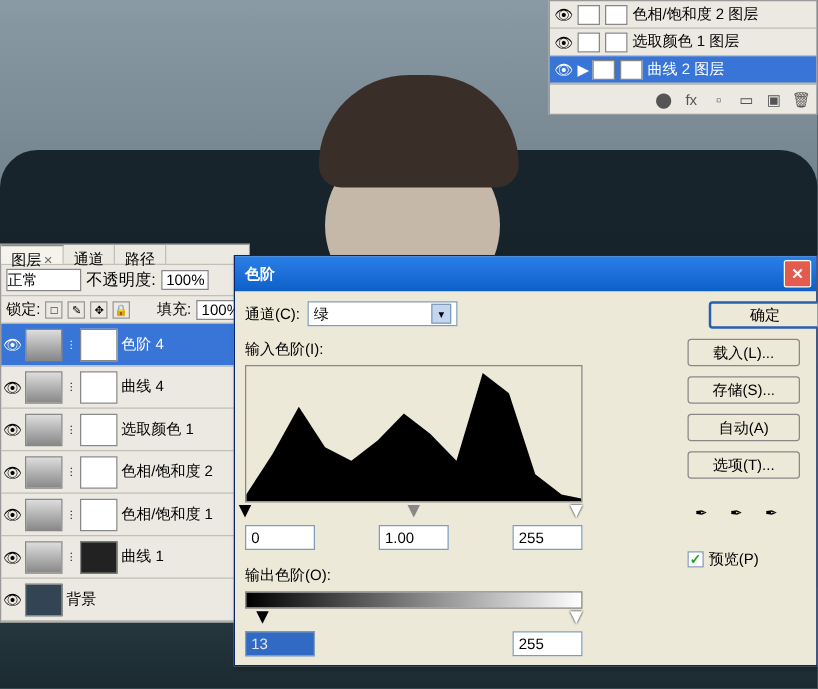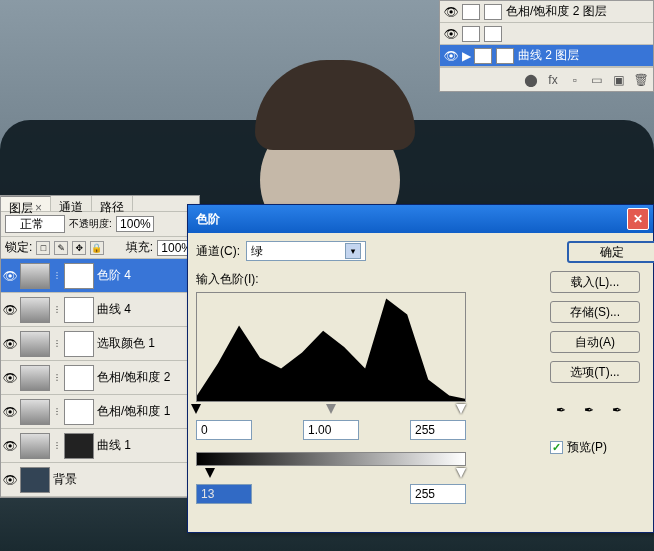--- a/index.html
+++ b/index.html
@@ -17,22 +17,22 @@
 .mini-mask { width: 18px; height: 16px; background: #fff; border: 1px solid #888; }
 .eye-sm { width: 14px; height: 14px; display: flex; align-items: center; justify-content: center; }
 .watermark { position: absolute; top: 2px; right: 20px; font-size: 10px; color: rgba(200,200,200,0.6); letter-spacing: 1px; }
 
 .layers-panel { position: absolute; top: 195px; left: 0; width: 200px; background: #ebe9e1; border: 1px solid #9a9a9a; z-index: 10; }
 .panel-tabs { display: flex; background: #ebe9e1; border-bottom: 1px solid #c0c0b8; height: 16px; }
 .panel-tab { padding: 3px 8px; border-right: 1px solid #c0c0b8; cursor: pointer; }
 .panel-tab.active { background: #f5f3eb; border-top: 1px solid #888; }
 .panel-tab-x { margin-left: 2px; color: #666; }
 .panel-controls { display: flex; align-items: center; padding: 3px 4px; border-bottom: 1px solid #c0c0b8; gap: 4px; }
-.sel-blend { width: 60px; height: 18px; background: #fff; border: 1px solid #888; padding: 0 14px; }
-.opacity-label { font-size: 10px; }
+.sel-blend { width: 60px; height: 18px; background: #fff; border: 1px solid #888; padding: 0 0; }
+.opacity-label { font-size: 13px; }
 .opacity-input { width: 38px; height: 16px; background: #fff; border: 1px solid #888; text-align: right; padding-right: 2px; }
 .lock-row { display: flex; align-items: center; padding: 2px 4px; border-bottom: 1px solid #c0c0b8; gap: 4px; font-size: 11px; }
 .lock-icon { width: 14px; height: 14px; border: 1px solid #999; display: inline-flex; align-items: center; justify-content: center; font-size: 9px; }
 
 .layer-row { display: flex; align-items: center; height: 34px; border-bottom: 1px solid #c0c0b8; padding: 0 2px; gap: 3px; cursor: pointer; }
 .layer-row.selected { background: #3875d7; color: #fff; }
 .eye { width: 14px; height: 14px; display: flex; align-items: center; justify-content: center; }
 .thumb { width: 30px; height: 26px; background: #222; border: 1px solid #888; flex-shrink: 0; }
 .thumb.light { background: linear-gradient(#ddd,#888); }
 .thumb.white { background: #fff; }
@@ -90,20 +90,21 @@
   <div class="top-row">
     <span class="eye-sm">👁</span>
     <span class="mini-thumb"></span>
     <span class="mini-mask"></span>
     <span>色相/饱和度 2 图层</span>
   </div>
   <div class="top-row">
     <span class="eye-sm">👁</span>
     <span class="mini-thumb"></span>
     <span class="mini-mask"></span>
+    <span>选取颜色 1 图层</span>
   </div>
   <div class="top-row selected">
     <span class="eye-sm">👁</span>
     <span style="width:8px">▶</span>
     <span class="mini-thumb"></span>
     <span class="mini-mask"></span>
     <span>曲线 2 图层</span>
   </div>
   <div class="panel-bottom">
     <span class="pb-icon">⬤</span>
@@ -209,20 +210,21 @@
       <div class="slider-track">
         <div class="slider-handle black" style="left:-5px"></div>
         <div class="slider-handle gray" style="left:130px"></div>
         <div class="slider-handle white" style="left:260px"></div>
       </div>
       <div class="val-row">
         <input class="val-input" value="0" style="">
         <input class="val-input" value="1.00" style="">
         <input class="val-input" value="255" style="">
       </div>
+      <div class="input-label">输出色阶(O):</div>
       <div class="gradient"></div>
       <div class="slider-track">
         <div class="slider-handle black" style="left:9px"></div>
         <div class="slider-handle white" style="left:260px"></div>
       </div>
       <div class="val-row">
         <input class="val-input sel" value="13" style="">
         <span></span>
         <input class="val-input" value="255" style="">
       </div>

